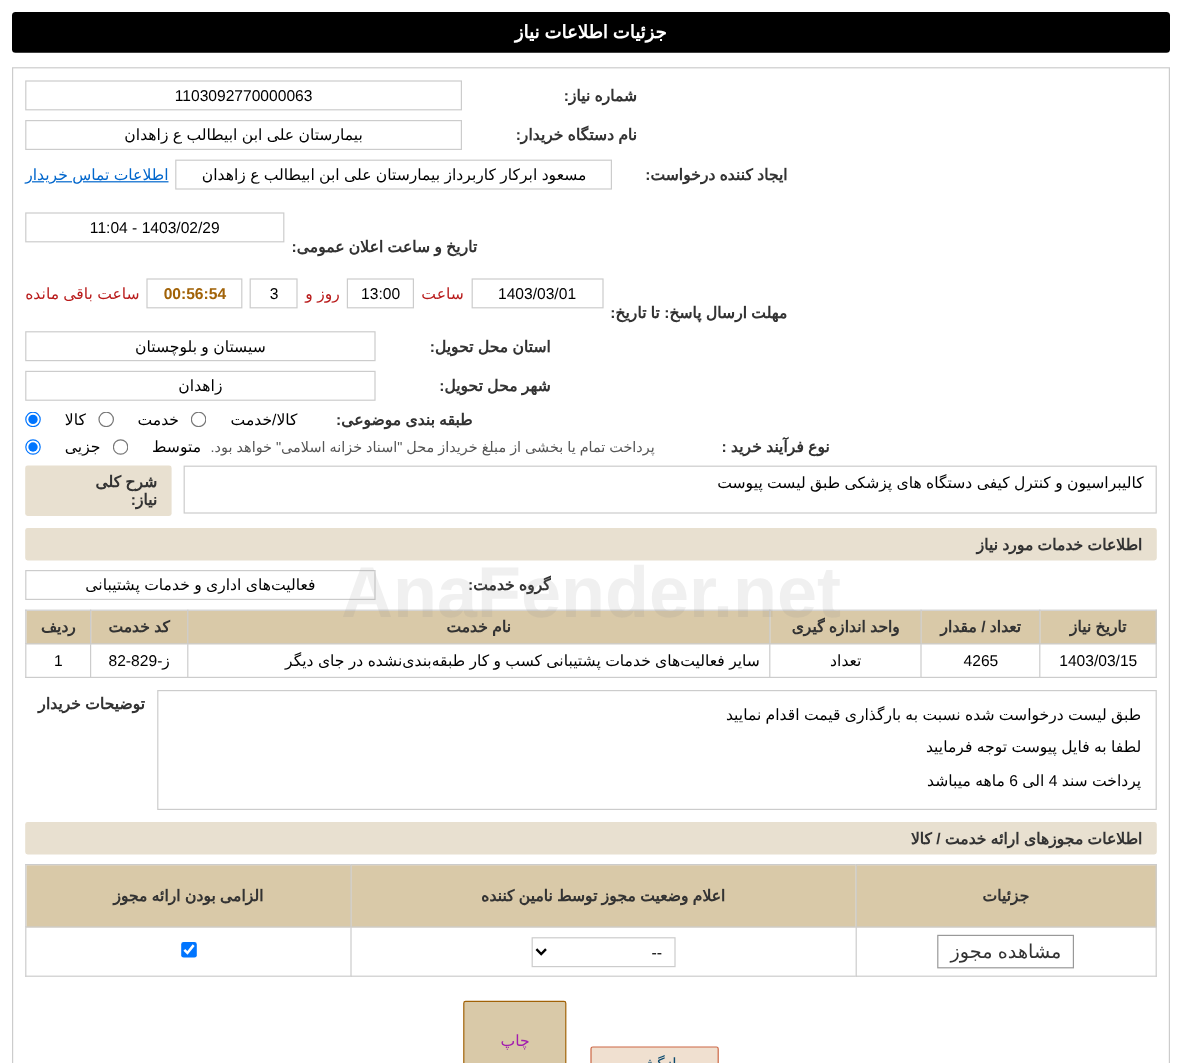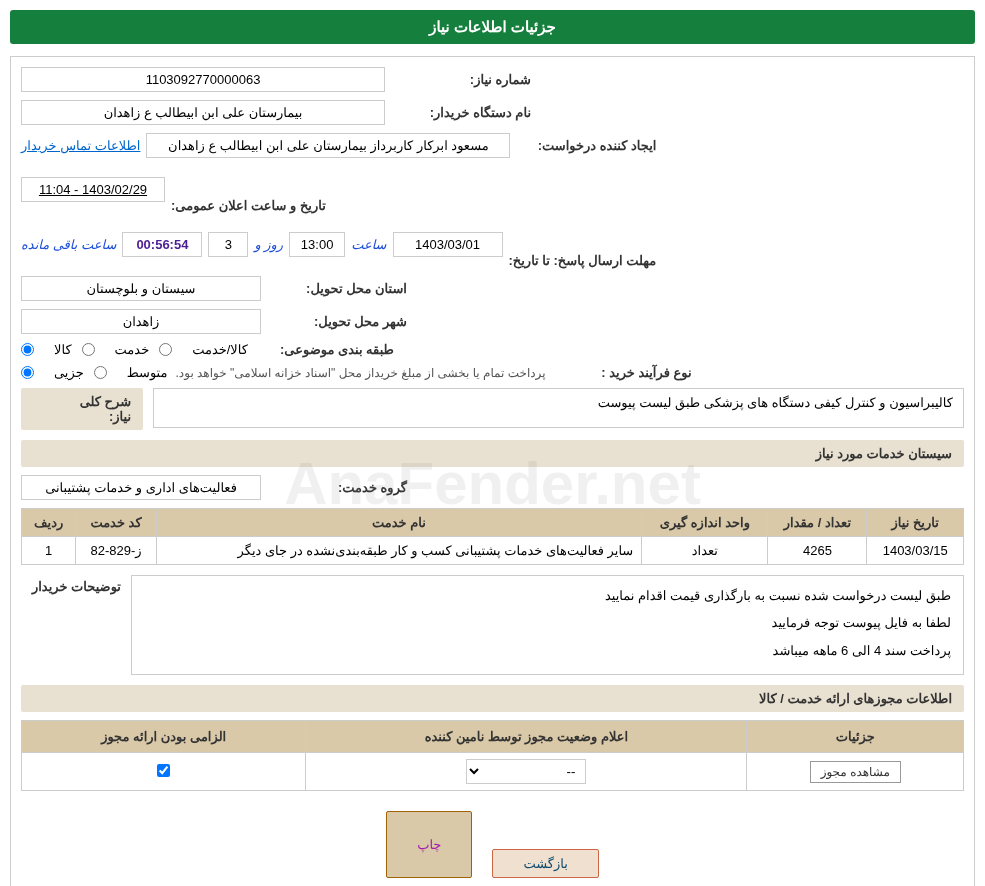--- a/index.html
+++ b/index.html
@@ -10,21 +10,21 @@
       direction: rtl;
     }
     .page-wrapper {
       width: 985px;
       min-height: 886px;
       background: #fff;
       margin: 0 auto;
       padding: 10px;
     }
     .section-header {
-      background: #15803d;
+      background: #000000;
       color: #fff;
       text-align: center;
       padding: 8px 12px;
       font-size: 15px;
       font-weight: bold;
       margin-bottom: 12px;
       border-radius: 3px;
     }
     .form-section {
       border: 1px solid #ccc;
@@ -50,25 +50,24 @@
       border: 1px solid #ccc;
       padding: 4px 8px;
       background: #fff;
       min-height: 24px;
       text-align: center;
     }
     .field-wide {
       width: 364px;
     }
     .field-medium {
-      width: 240px;
+      width: 292px;
     }
     .field-narrow {
-      width: 144px;
-      text-decoration: underline;
+      width: 216px;
     }
     .link-blue {
       color: #0066cc;
       text-decoration: underline;
       cursor: pointer;
     }
     .date-row {
       display: flex;
       align-items: center;
       justify-content: flex-end;
@@ -83,28 +82,27 @@
       border: 1px solid #ccc;
       padding: 4px 8px;
       background: #fff;
       text-align: center;
     }
     .countdown-box {
       border: 1px solid #ccc;
       padding: 4px 8px;
       background: #fff;
       font-weight: bold;
-      color: #4c1d95;
+      color: #a16207;
       min-width: 80px;
       text-align: center;
     }
     .inline-label {
-      color: #1d4ed8;
+      color: #b91c1c;
       white-space: nowrap;
-      font-style: italic;
     }
     .radio-group {
       display: flex;
       align-items: center;
       gap: 10px;
       justify-content: flex-end;
     }
     .radio-item {
       display: flex;
       align-items: center;
@@ -174,38 +172,38 @@
       margin-top: 10px;
     }
     .license-table {
       width: 100%;
       border-collapse: collapse;
       margin-top: 8px;
     }
     .license-table th {
       background: #d9c9a8;
       border: 1px solid #ccc;
-      padding: 8px 8px;
+      padding: 18px 8px;
       text-align: center;
       font-weight: bold;
       color: #333;
     }
     .license-table td {
       border: 1px solid #ccc;
       padding: 6px 8px;
       text-align: center;
       background: #fff;
     }
     .view-btn {
       background: #fff;
       border: 1px solid #999;
       padding: 3px 10px;
       cursor: pointer;
       color: #333;
-      font-size: 12px;
+      font-size: 16px;
     }
     .select-dropdown {
       border: 1px solid #ccc;
       padding: 3px 6px;
       background: #fff;
       cursor: pointer;
       min-width: 120px;
     }
     .action-buttons {
       display: flex;
@@ -342,21 +340,21 @@
           </div>
         </div>
       </div>
     </div>
 
     <div style="display:flex; align-items:flex-start; gap:10px; margin-bottom:8px;">
       <div class="description-box">کالیبراسیون و کنترل کیفی دستگاه های پزشکی طبق لیست پیوست</div>
       <div class="sub-section-header" style="min-width:120px; margin:0;padding-left:44px;">شرح کلی نیاز:</div>
     </div>
 
-    <div class="sub-section-header">سیستان خدمات مورد نیاز</div>
+    <div class="sub-section-header">اطلاعات خدمات مورد نیاز</div>
 
     <div class="form-row">
       <span class="field-label">گروه خدمت:</span>
       <div class="field-value field-medium">فعالیت‌های اداری و خدمات پشتیبانی</div>
     </div>
 
     <table class="services-table">
       <thead>
         <tr>
           <th>تاریخ نیاز</th>

